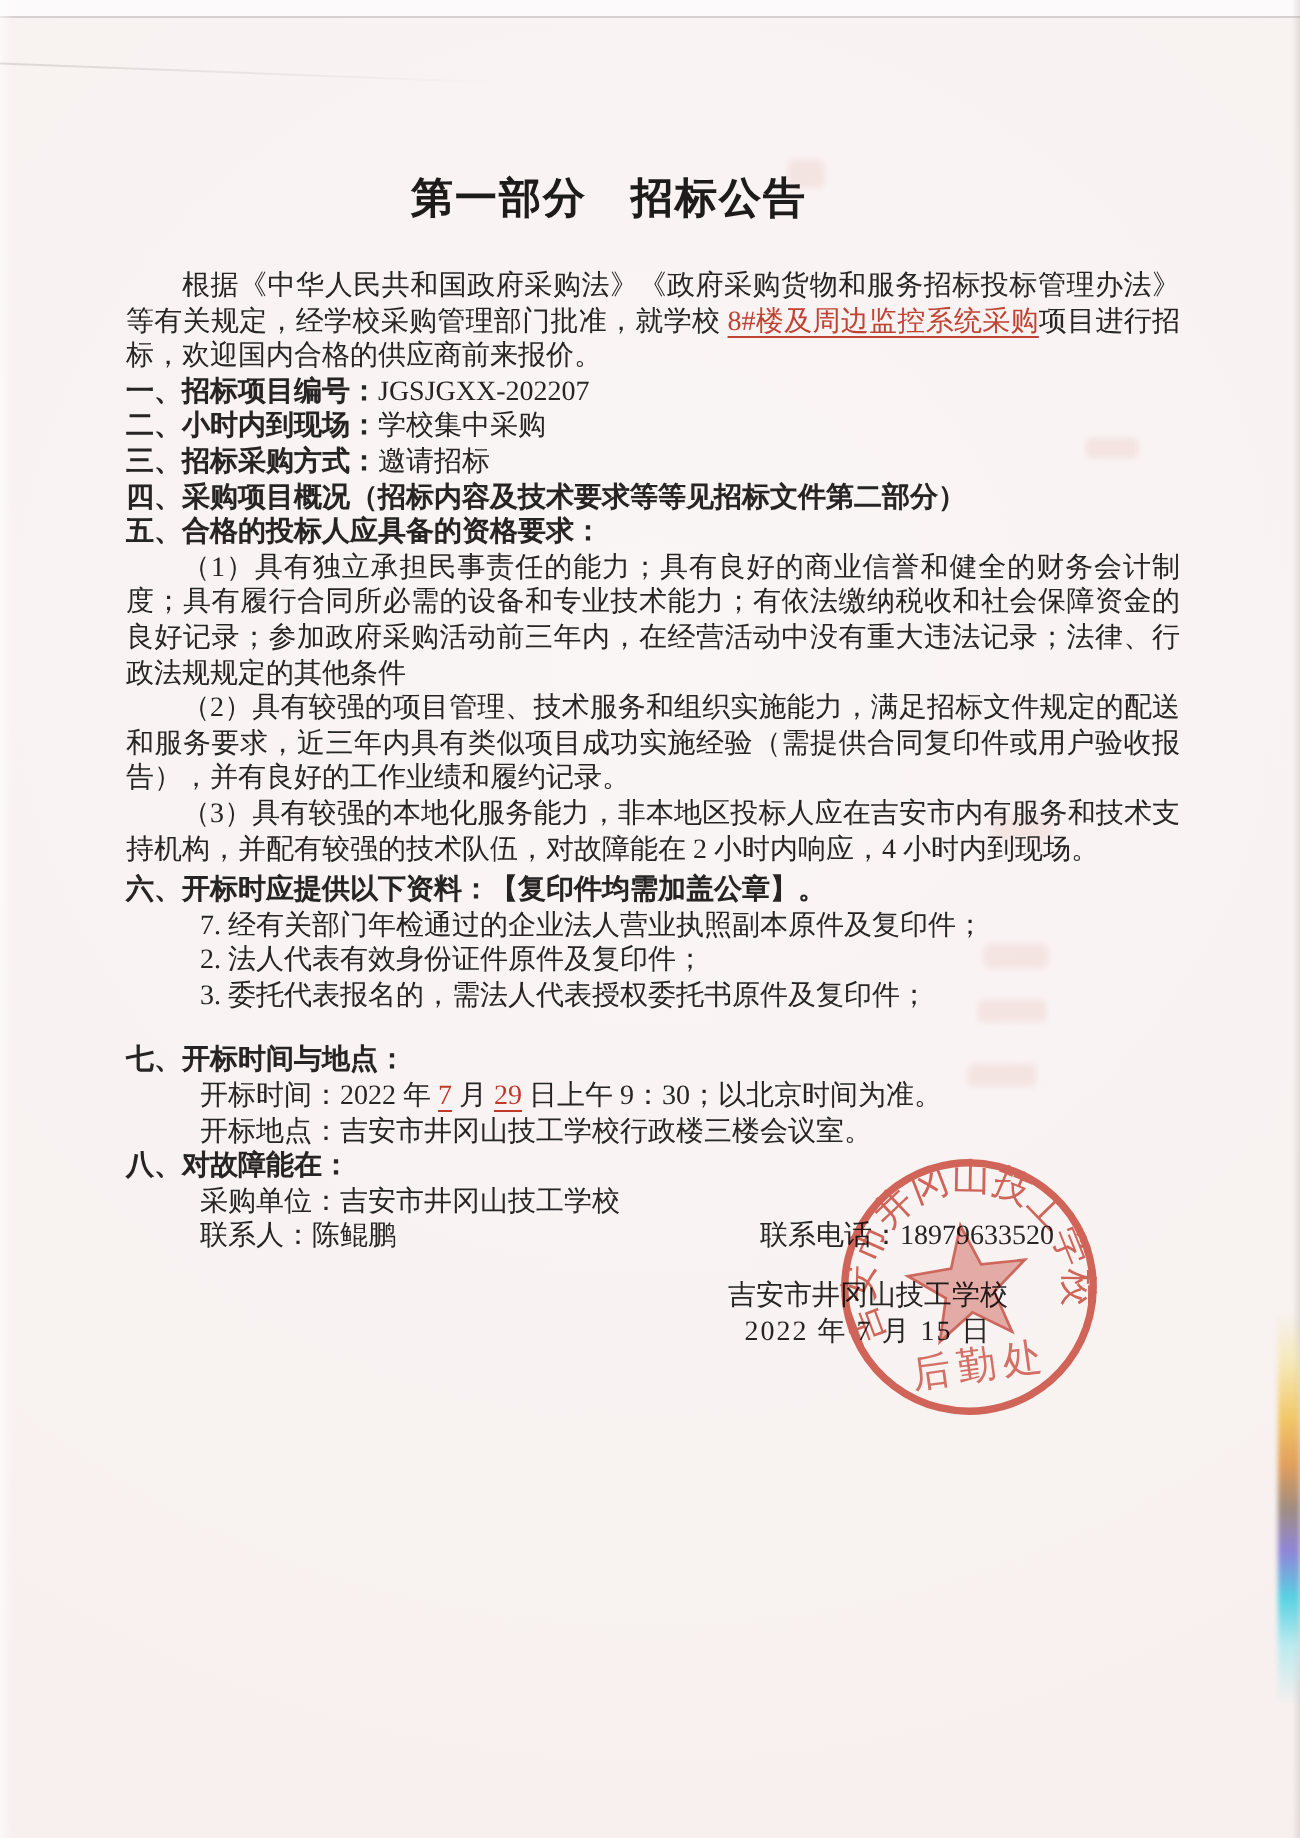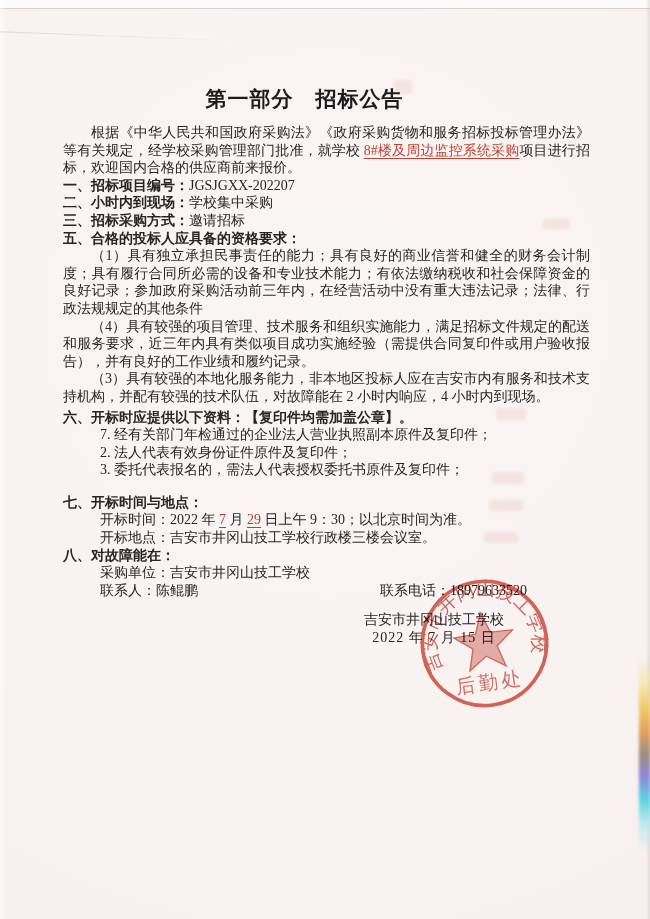--- a/index.html
+++ b/index.html
@@ -31,21 +31,21 @@
   .ghost{position:absolute;background:rgba(216,118,108,.12);filter:blur(1.6px);border-radius:2px;}
   .g1{left:394px;top:80px;width:18px;height:14px;}
   .g2{left:543px;top:219px;width:26px;height:10px;}
   .g3{left:496px;top:408px;width:30px;height:12px;}
   .g4{left:492px;top:472px;width:32px;height:12px;}
   .g5{left:489px;top:500px;width:34px;height:11px;}
   .g6{left:484px;top:532px;width:34px;height:11px;}
 
   
   .content{position:absolute;left:63px;top:86px;width:527px;font-size:14px;line-height:17.6px;text-align:justify;}
-  .title{margin:0 44px 12px 0;font-size:21px;line-height:26px;font-weight:bold;text-align:center;letter-spacing:1px;color:#1d1b1b;}
+  .title{margin:0 44px 23px 0;font-size:21px;line-height:26px;font-weight:bold;text-align:center;letter-spacing:1px;color:#1d1b1b;}
   .intro{margin:0;text-indent:2em;}
   .line{}
   .b{font-weight:bold;}
   .clause{margin:0;text-indent:2em;}
   .sub{padding-left:37px;}
   .gap1{margin-top:3px;}
   .gap2{margin-top:15px;}
   .link{color:#c04233;text-decoration:underline;text-decoration-color:#c04233;text-underline-offset:3px;}
   .rednum{color:#c0392b;text-decoration:underline;text-decoration-color:#c0392b;text-underline-offset:3px;}
   .contact-row{display:flex;justify-content:space-between;}
@@ -84,25 +84,26 @@
     <h1 class="title">第一部分　招标公告</h1>
 
     <p class="intro"><span>根据《中华人民共和国政府采购法》《政府采购货物和服务招标投标管理办法》等有关规定，经学校采购管理部门批准，就学校 </span><span class="link">8#楼及周边监控系统采购</span><span>项目进行招标，欢迎国内合格的供应商前来报价。</span></p>
 
     <div class="line"><span class="b">一、招标项目编号：</span><span>JGSJGXX-202207</span></div>
 
     <div class="line"><span class="b">二、小时内到现场：</span><span>学校集中采购</span></div>
 
     <div class="line"><span class="b">三、招标采购方式：</span><span>邀请招标</span></div>
 
+    <div class="line b"><span>四、采购项目概况</span><span>（招标内容及技术要求等等见招标文件第二部分）</span></div>
 
     <div class="line b">五、合格的投标人应具备的资格要求：</div>
 
     <p class="clause">（1）具有独立承担民事责任的能力；具有良好的商业信誉和健全的财务会计制度；具有履行合同所必需的设备和专业技术能力；有依法缴纳税收和社会保障资金的良好记录；参加政府采购活动前三年内，在经营活动中没有重大违法记录；法律、行政法规规定的其他条件</p>
-    <p class="clause">（4）具有较强的项目管理、技术服务和组织实施能力，满足招标文件规定的配送和服务要求，近三年内具有类似项目成功实施经验（需提供合同复印件或用户验收报告），并有良好的工作业绩和履约记录。</p>
+    <p class="clause">（2）具有较强的项目管理、技术服务和组织实施能力，满足招标文件规定的配送和服务要求，近三年内具有类似项目成功实施经验（需提供合同复印件或用户验收报告），并有良好的工作业绩和履约记录。</p>
     <p class="clause">（3）具有较强的本地化服务能力，非本地区投标人应在吉安市内有服务和技术支持机构，并配有较强的技术队伍，对故障能在 2 小时内响应，4 小时内到现场。</p>
 
     <div class="line b gap1">六、开标时应提供以下资料：【复印件均需加盖公章】。</div>
     <div class="sub">7. 经有关部门年检通过的企业法人营业执照副本原件及复印件；</div>
     <div class="sub">2. 法人代表有效身份证件原件及复印件；</div>
     <div class="sub">3. 委托代表报名的，需法人代表授权委托书原件及复印件；</div>
 
     <div class="line b gap2">七、开标时间与地点：</div>
     <div class="sub"><span>开标时间：2022 年 </span><span class="rednum">7</span><span> 月 </span><span class="rednum">29</span><span> 日上午 9：30；以北京时间为准。</span></div>
     <div class="sub">开标地点：吉安市井冈山技工学校行政楼三楼会议室。</div>

